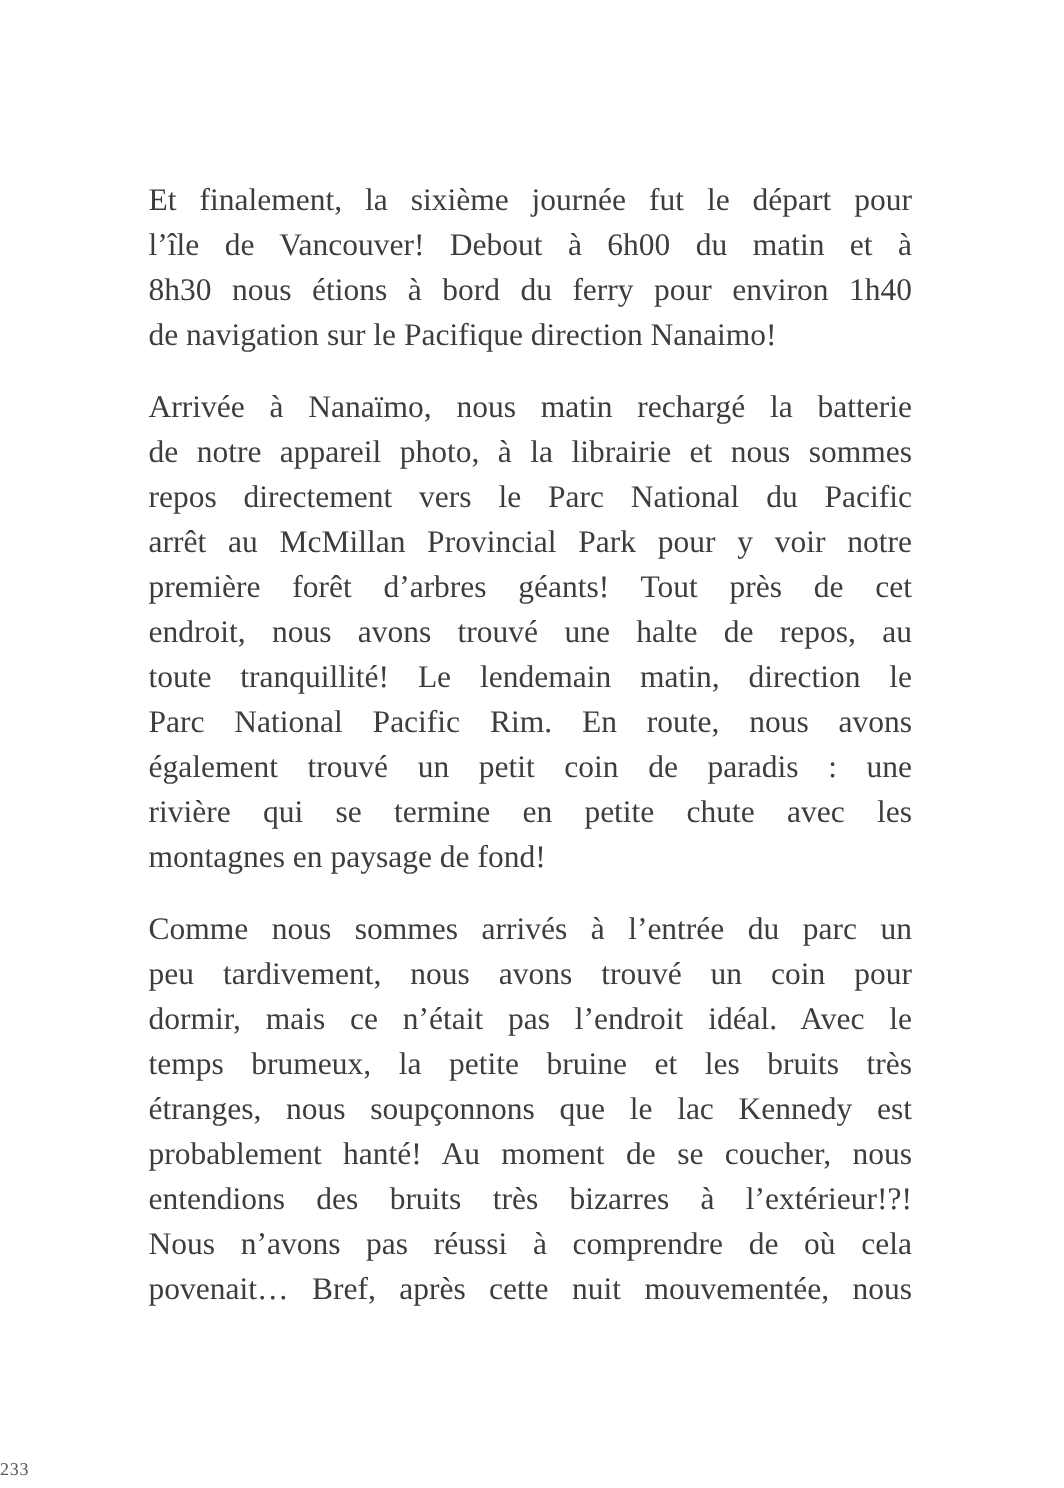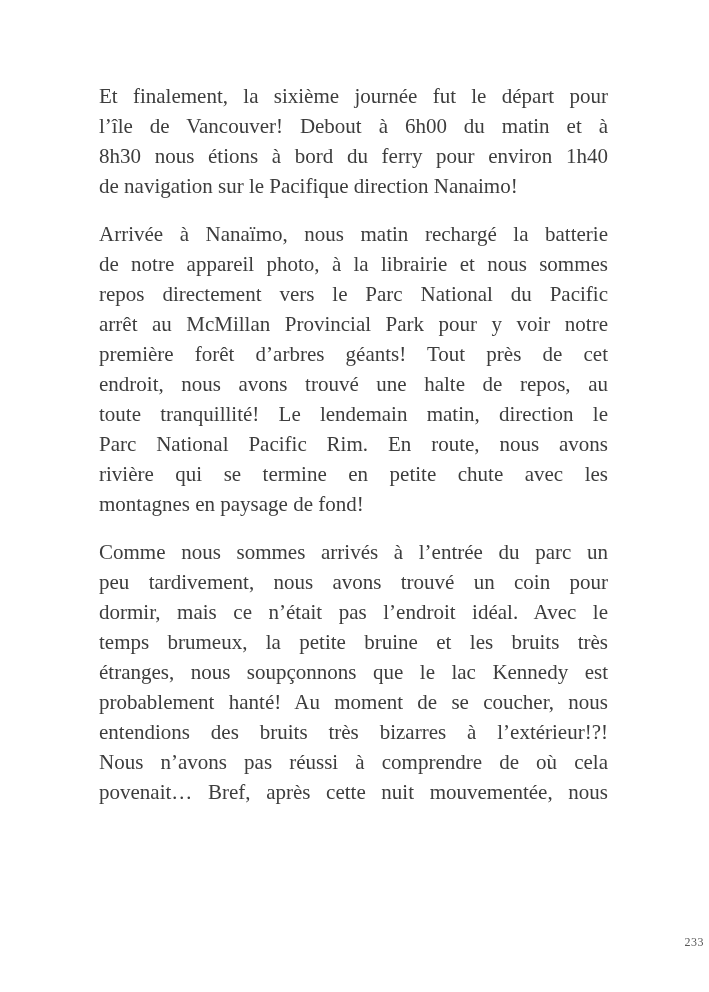--- a/index.html
+++ b/index.html
@@ -11,20 +11,21 @@
     width: 709px;
     height: 992px;
     position: relative;
     font-family: "Liberation Serif", serif;
     overflow: hidden;
   }
   .page {
     position: absolute;
     inset: 0;
     background: #ffffff;
+    margin-top: 37px;
   }
   .text-block {
     position: absolute;
     left: 99px;
     top: 81px;
     width: 509px;
     font-size: 21px;
     line-height: 30px;
     color: #3d3d3d;
   }
@@ -37,21 +38,21 @@
     white-space: normal;
   }
   .line.line-last {
     text-align-last: left;
   }
   .page-number {
     position: absolute;
     top: 935px;
     left: 0;
     width: 704px;
-    text-align: right;
+    text-align: left;
     font-size: 12px;
     line-height: 14px;
     color: #565656;
     letter-spacing: 0.5px;
   }
 </style>
 </head>
 <body>
 
 <div class="page">
@@ -64,20 +65,21 @@
       </div>
       <div class="paragraph">
         <div class="line">Arrivée à Nanaïmo, nous matin rechargé la batterie</div>
         <div class="line">de notre appareil photo, à la librairie et nous sommes</div>
         <div class="line">repos directement vers le Parc National du Pacific</div>
         <div class="line">arrêt au McMillan Provincial Park pour y voir notre</div>
         <div class="line">première forêt d’arbres géants! Tout près de cet</div>
         <div class="line">endroit, nous avons trouvé une halte de repos, au</div>
         <div class="line">toute tranquillité! Le lendemain matin, direction le</div>
         <div class="line">Parc National Pacific Rim. En route, nous avons</div>
+        <div class="line">également trouvé un petit coin de paradis : une</div>
         <div class="line">rivière qui se termine en petite chute avec les</div>
         <div class="line line-last">montagnes en paysage de fond!</div>
       </div>
       <div class="paragraph">
         <div class="line">Comme nous sommes arrivés à l’entrée du parc un</div>
         <div class="line">peu tardivement, nous avons trouvé un coin pour</div>
         <div class="line">dormir, mais ce n’était pas l’endroit idéal. Avec le</div>
         <div class="line">temps brumeux, la petite bruine et les bruits très</div>
         <div class="line">étranges, nous soupçonnons que le lac Kennedy est</div>
         <div class="line">probablement hanté! Au moment de se coucher, nous</div>

